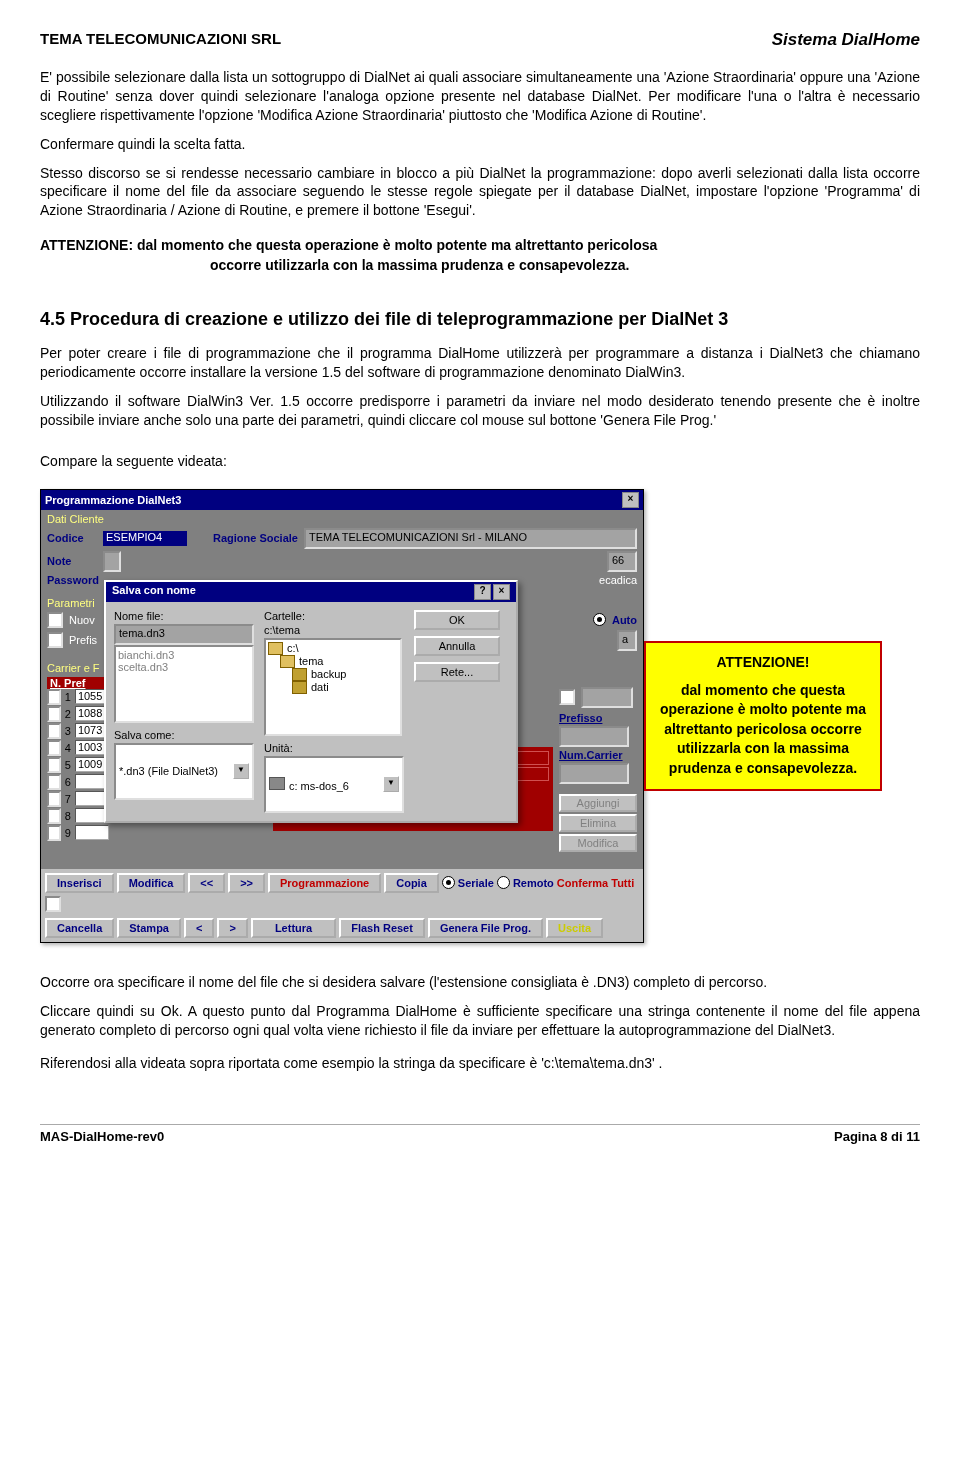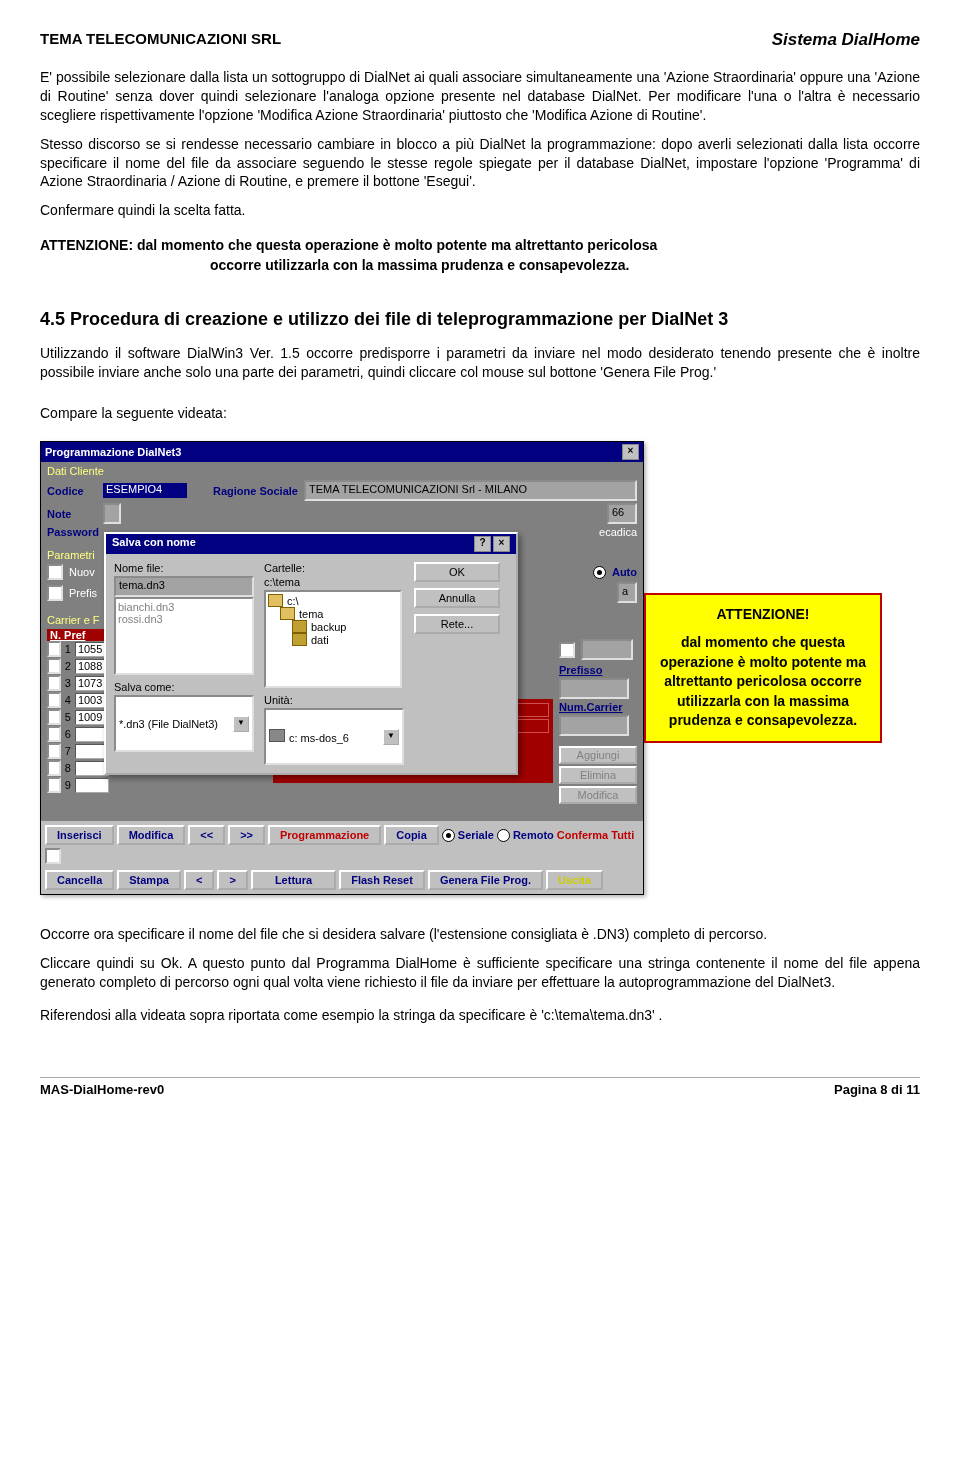--- a/index.html
+++ b/index.html
@@ -62,30 +62,31 @@
 </head>
 <body>
 
 <div class="page">
   <div class="head-row">
     <span>TEMA TELECOMUNICAZIONI SRL</span>
     <span class="right">Sistema DialHome</span>
   </div>
 
   <div class="para">E' possibile selezionare  dalla lista un sottogruppo di DialNet ai quali associare simultaneamente una 'Azione Straordinaria' oppure una 'Azione di Routine' senza dover quindi selezionare l'analoga opzione presente nel database DialNet. Per modificare l'una o l'altra è necessario scegliere rispettivamente l'opzione 'Modifica Azione Straordinaria' piuttosto che 'Modifica Azione di Routine'.</div>
+  <div class="para">Confermare quindi la scelta fatta.</div>
   <div class="para">Stesso discorso se si rendesse necessario cambiare in blocco a più DialNet la programmazione: dopo averli selezionati dalla lista occorre specificare il nome del file da associare seguendo le stesse regole spiegate per il database DialNet, impostare l'opzione 'Programma' di Azione Straordinaria / Azione di Routine,   e premere il bottone 'Esegui'.</div>
-  <div class="para">Confermare quindi la scelta fatta.</div>
 
   <div class="att-block">
     <div>ATTENZIONE: dal momento che questa operazione è molto potente ma altrettanto pericolosa</div>
     <div class="indent">occorre utilizzarla con la massima prudenza e consapevolezza.</div>
   </div>
 
   <h2>4.5  Procedura di creazione e utilizzo dei file di teleprogrammazione per DialNet 3</h2>
 
+  <div class="para">Per poter creare i file di programmazione che il programma DialHome utilizzerà per programmare a distanza i DialNet3 che chiamano periodicamente occorre installare la versione 1.5 del software di programmazione denominato DialWin3.</div>
   <div class="para">Utilizzando il software DialWin3 Ver. 1.5 occorre predisporre i parametri da inviare nel modo desiderato tenendo presente che è inoltre possibile inviare anche solo una parte dei parametri, quindi cliccare col mouse sul bottone 'Genera File Prog.'</div>
   <div class="para" style="margin-top:22px">Compare la seguente videata:</div>
 
   <div class="screenshot-area">
 
     <div class="app-win">
       <div class="titlebar">
         <span>Programmazione DialNet3</span>
         <span class="tb-x">×</span>
       </div>
@@ -259,21 +260,21 @@
                 <span class="tb-x">×</span>
               </span>
           </div>
           <div class="dlg-body">
             <div style="display:flex; gap:10px;">
               <div class="dlg-col" style="width:140px">
                 <div class="dlg-lbl">Nome file:</div>
                 <div class="input-sunken" style="width:130px">tema.dn3</div>
                 <div class="listbox">
                   <div>bianchi.dn3</div>
-                  <div>rossi.dn3</div>
+                  <div>scelta.dn3</div>
                 </div>
                 <div style="height:6px"></div>
                 <div class="dlg-lbl">Salva come:</div>
                 <div class="combo" style="width:130px">
                     <span>*.dn3 (File DialNet3)</span>
                     <span class="arrow">▼</span>
                   </div>
               </div>
               <div class="dlg-col" style="width:140px">
                 <div class="dlg-lbl">Cartelle:</div>

